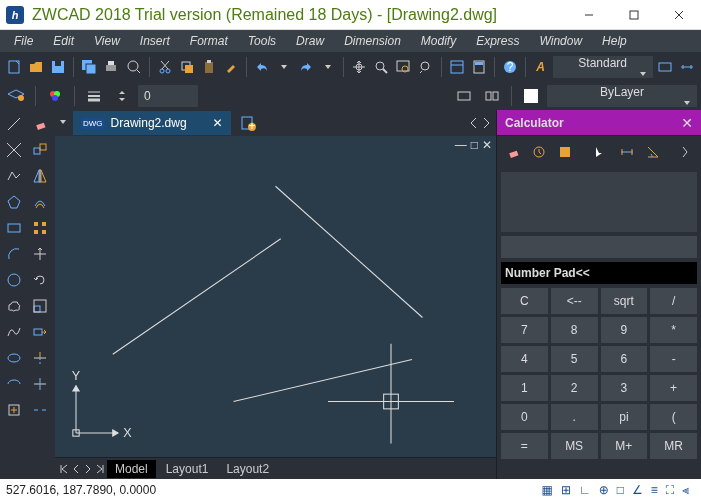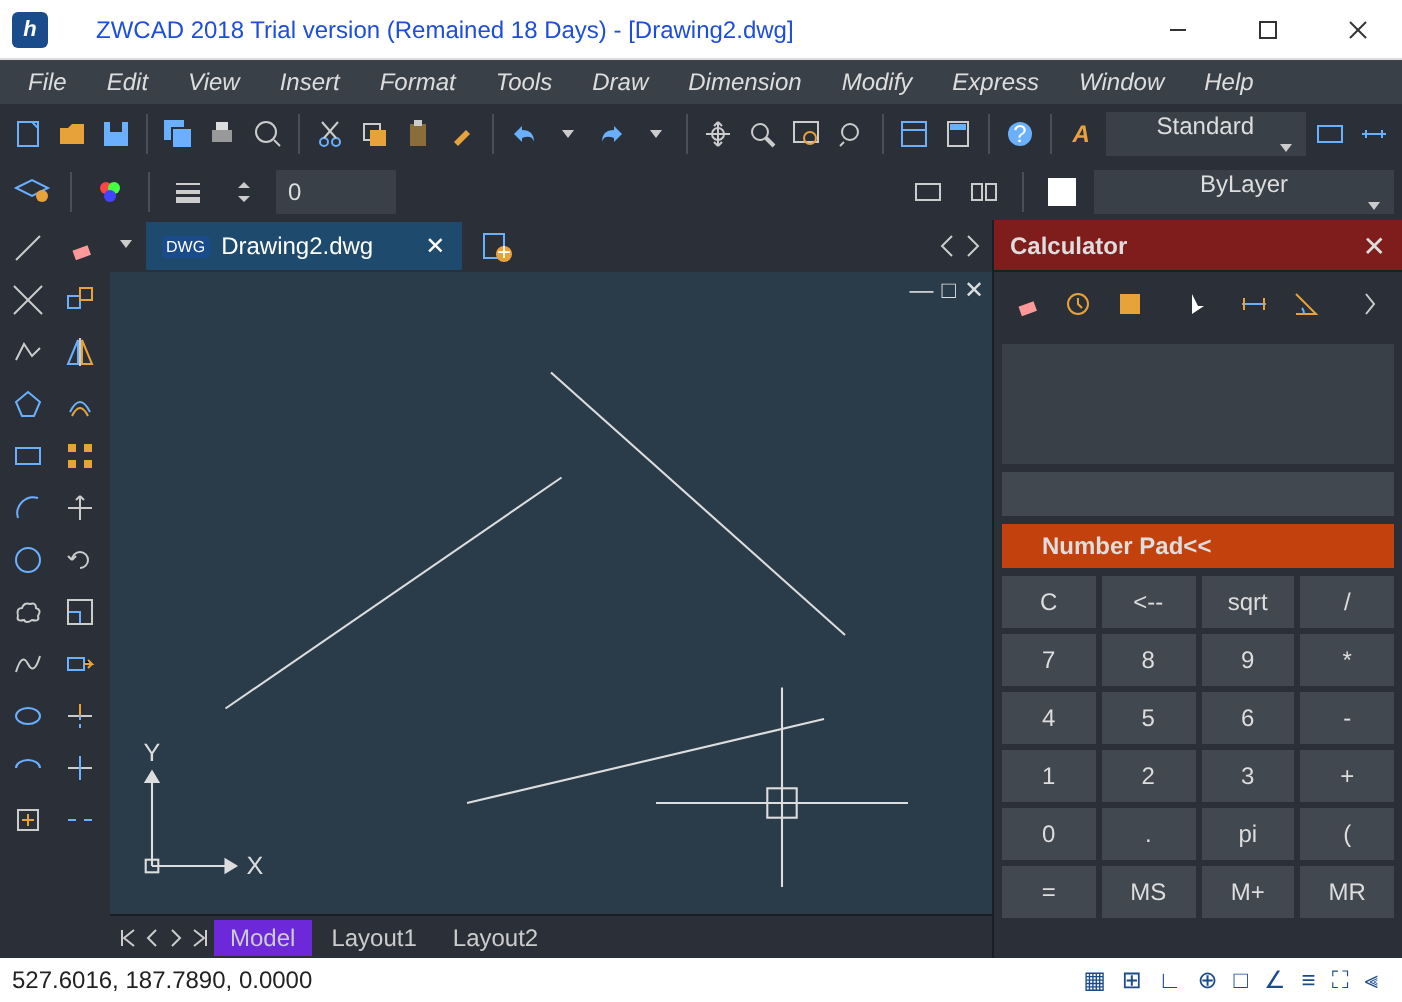--- a/index.html
+++ b/index.html
@@ -1,51 +1,51 @@
 <!DOCTYPE html>
 <html><head>
 <meta charset="utf-8">
 <style>
 * { margin:0; padding:0; box-sizing:border-box; font-family:"Segoe UI",Arial,sans-serif; font-size:12px; user-select:none; }
 body { width:701px; height:501px; background:#fff; overflow:hidden; position:relative; }
 .titlebar { height:30px; background:#fff; display:flex; align-items:center; padding-left:6px; border-bottom:1px solid #ddd; }
 .titlebar .logo { width:18px; height:18px; background:#1a4c8b; border-radius:3px; display:flex; align-items:center; justify-content:center; color:#fff; font-style:italic; font-weight:bold; font-size:11px; }
-.titlebar .title { margin-left:24px; color:#1d4ed8; font-size:12px; }
+.titlebar .title { margin-left:8px; color:#4d7c0f; font-size:16px; }
 .winbtns { margin-left:auto; display:flex; }
 .winbtns div { width:45px; height:30px; display:flex; align-items:center; justify-content:center; color:#333; }
 .menubar { height:22px; background:#3a4048; display:flex; align-items:center; padding:0 4px; color:#ddd; }
 .menubar span { padding:3px 10px;font-style:italic; }
 .tb { height:30px; background:#2b3038; display:flex; align-items:center; padding:0 4px; gap:2px; }
 .tb2 { height:28px; background:#2b3038; display:flex; align-items:center; padding:0 4px; gap:4px; }
 .tbtn { width:24px; height:24px; display:flex; align-items:center; justify-content:center; color:#ccc; }
 .sep { width:1px; height:20px; background:#4a5058; margin:0 3px; }
 .mainrow { display:flex; height:calc(100% - 30px - 22px - 30px - 28px - 22px); background:#2b3038; }
 .lefttools { width:55px; background:#2b3038; display:flex; flex-wrap:wrap; align-content:flex-start; padding:2px; gap:2px; }
 .lefttools .tbtn { width:24px; height:24px; }
 .center { flex:1; display:flex; flex-direction:column; background:#2a3b4a; position:relative; }
 .doctab { height:26px; background:#2b3038; display:flex; align-items:center;text-align:center; }
 .doctab .tab { background:#1e4a6e; height:24px; display:flex; align-items:center; padding:0 8px; color:#fff; gap:6px; margin-left:4px; }
 .doctab .tabadd { margin-left:6px; width:22px; height:22px; display:flex; align-items:center; justify-content:center; }
 .doctab .arrows { margin-left:auto; display:flex; padding-right:4px; }
 .canvas { flex:1; background:#2a3b4a; position:relative; overflow:hidden; }
 .wctrl { position:absolute; top:2px; right:4px; display:flex; gap:4px; color:#ddd; }
 .layoutbar { height:22px; background:#2b3038; display:flex; align-items:center; color:#ccc; padding:0 4px; gap:2px; border-top:1px solid #1a1f25; }
 .layoutbar .ltab { padding:2px 8px; }
-.layoutbar .ltab.active { background:#6d28d9; }
+.layoutbar .ltab.active { background:#000000; }
 .cmdarea { height:46px; background:#373d45; color:#ccc; font-family:Consolas,monospace; font-size:12px; padding:2px 6px; display:flex; flex-direction:column; justify-content:space-between; position:relative; }
 .cmdarea .sbtn { position:absolute; right:4px; width:16px; text-align:center; color:#aaa; }
 .status { height:22px; background:#fff; color:#222; display:flex; align-items:center; padding:0 6px; font-size:12px; }
 .status .sicons { margin-left:auto; display:flex; gap:8px; color:#1a4c8b; padding-right:6px; }
 .calc { width:205px; background:#2b3038; display:flex; flex-direction:column; border-left:1px solid #1a1f25; }
-.calc .hdr { height:26px; background:#7f1d1d; display:flex; align-items:center; padding:0 8px; color:#ddd; font-weight:bold; font-size:13px; border-bottom:1px solid #1a1f25; }
+.calc .hdr { height:26px; background:#a21caf; display:flex; align-items:center; padding:0 8px; color:#ddd; font-weight:bold; font-size:13px; border-bottom:1px solid #1a1f25; }
 .calc .hdr .x { margin-left:auto; font-weight:normal; font-size:14px; }
 .calc .toolrow { height:32px; display:flex; align-items:center; padding:0 4px; gap:2px; background:#2b3038; }
 .calc .disp { height:60px; background:#3a4048; margin:4px; }
 .calc .disp2 { height:22px; background:#424850; margin:0 4px 4px 4px; }
-.calc .nhdr { color:#ddd; font-weight:bold; padding:4px 20px; background:#c2410c; margin:0 4px; }
+.calc .nhdr { color:#ddd; font-weight:bold; padding:4px 4px; background:#000000; margin:0 4px; }
 .calc .grid { display:grid; grid-template-columns:repeat(4,1fr); gap:3px; padding:4px; }
 .calc .grid div { background:#424850; color:#ddd; height:26px; display:flex; align-items:center; justify-content:center; }
 .stylebox { background:#3a4048; height:22px; display:flex; align-items:center; padding:0 6px; color:#ddd; min-width:100px;flex-direction:column; }
 .inpbox { background:#3a4048; height:22px; padding:0 6px; color:#ddd; display:flex; align-items:center; min-width:60px; }
 svg { display:block; }
 </style>
 </head>
 <body>
 
 <div class="titlebar">

